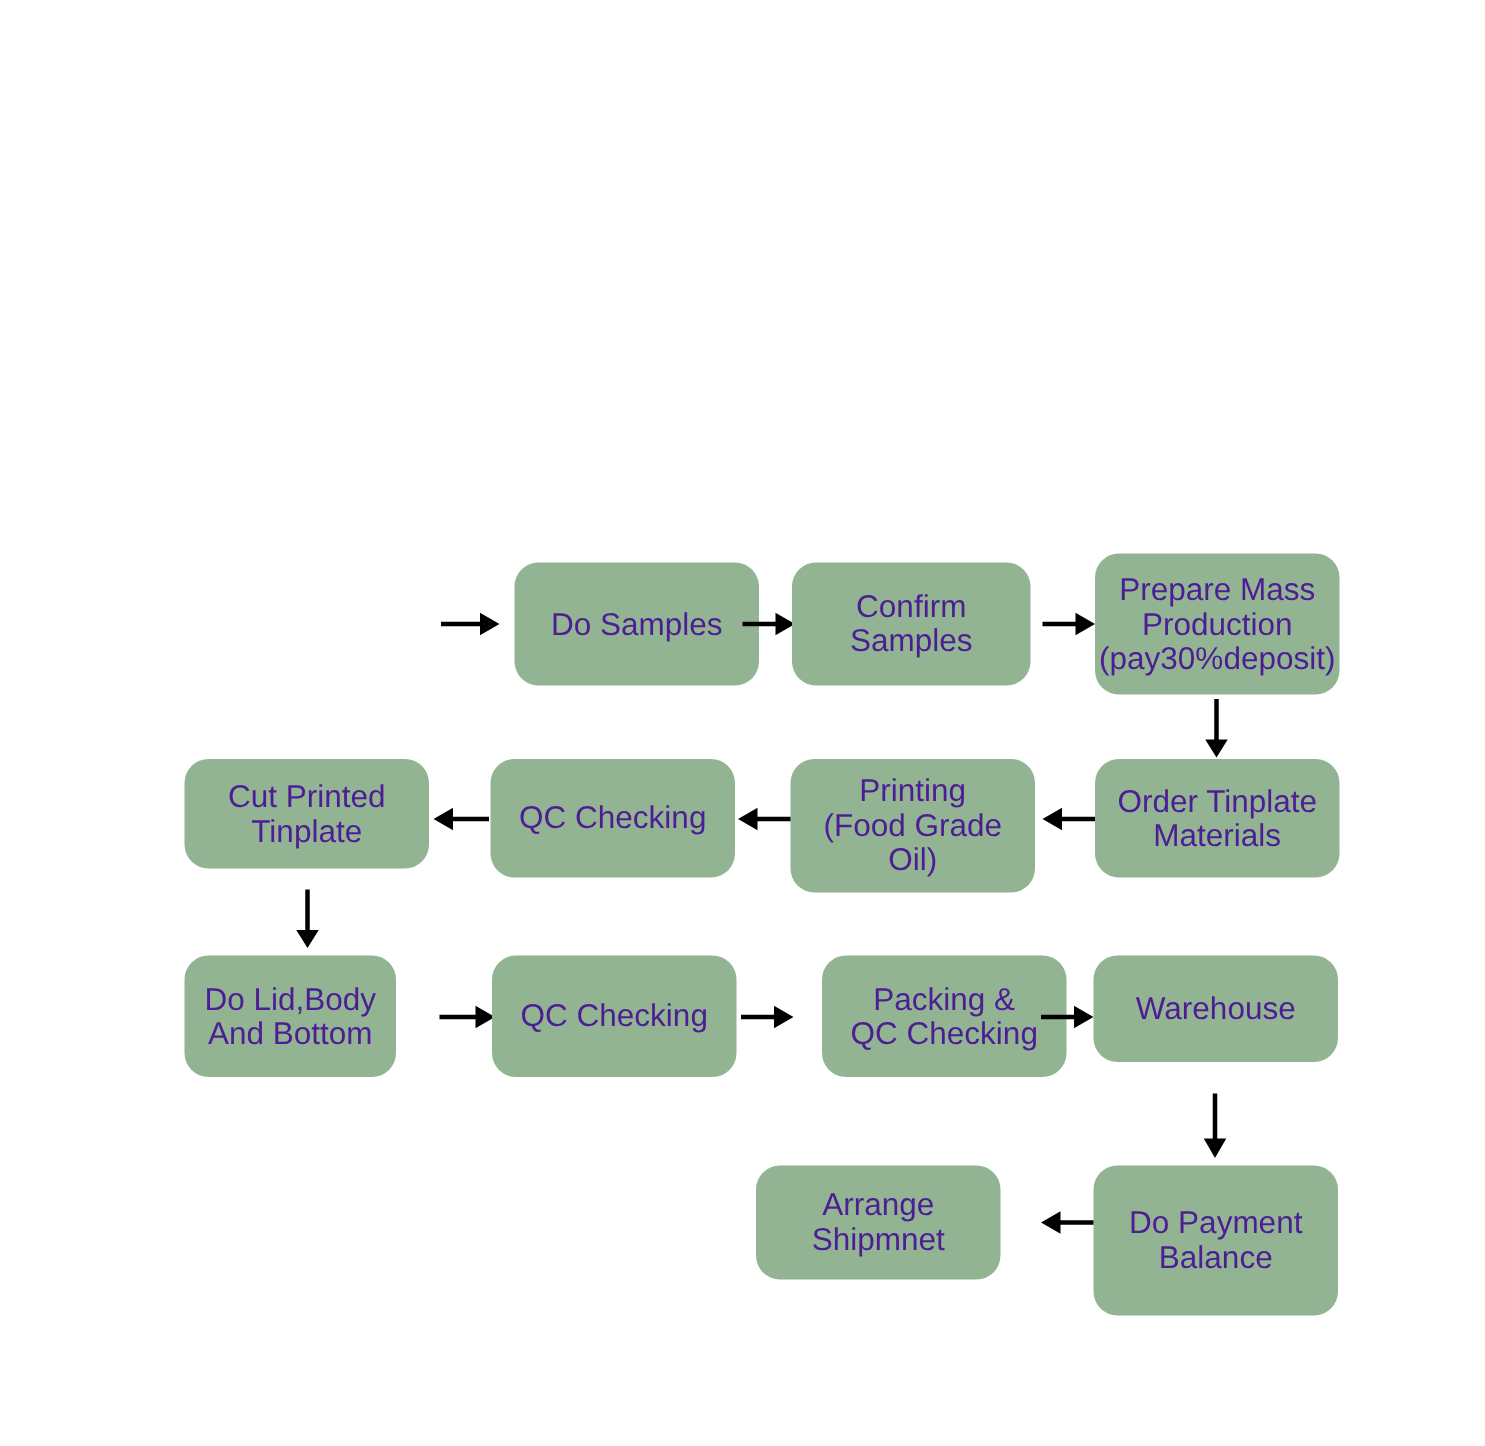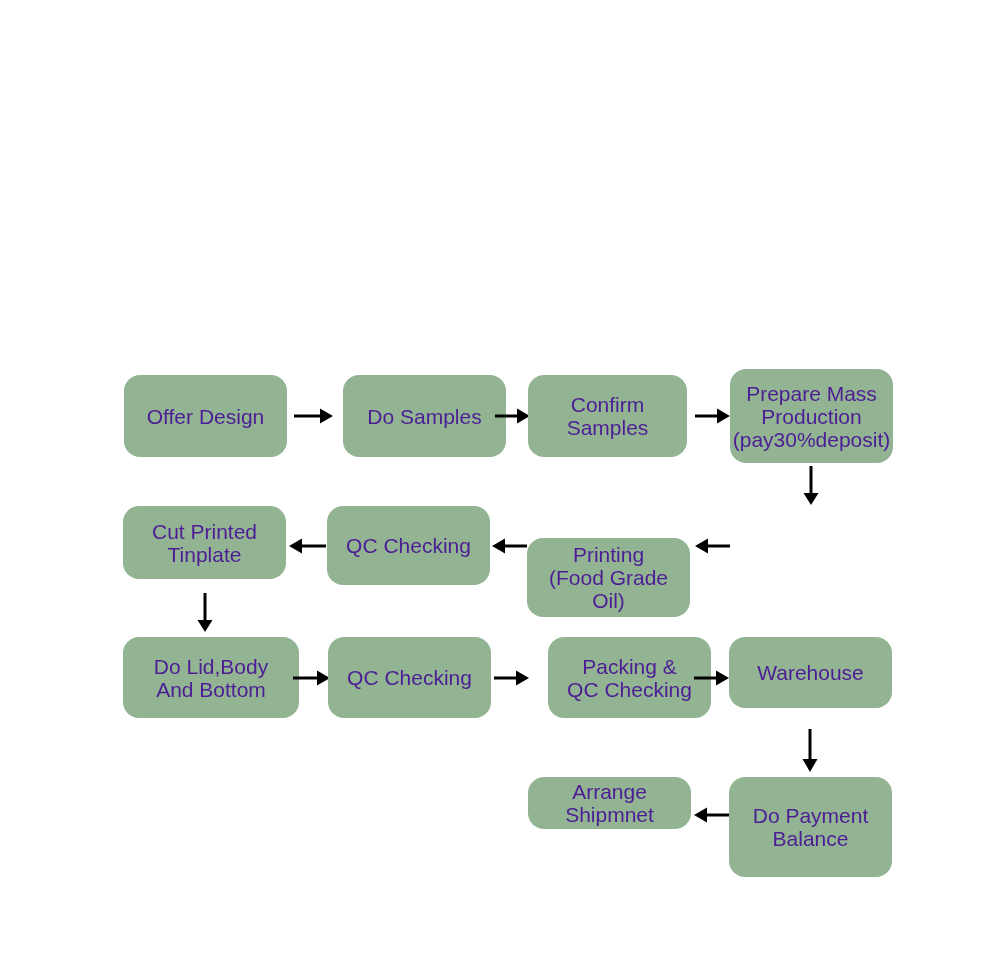--- a/index.html
+++ b/index.html
@@ -77,23 +77,20 @@
     display: block;
     overflow: visible;
   }
 </style>
 </head>
 <body>
 
 <div id="canvas">
 
 
-  <div class="node" style="left:124px; top:375px; width:163px; height:82px;">
-    <span class="node-label">Offer Design</span>
-  </div>
 
   <div class="arrow" style="left:294px; top:404px; width:40px; height:24px;">
     <svg width="40" height="24" viewBox="0 0 40 24">
       <line x1="0" y1="12" x2="27" y2="12" stroke="#000000" stroke-width="3"></line>
       <polygon points="26,4.5 39,12 26,19.5" fill="#000000"></polygon>
     </svg>
   </div>
 
   <div class="node" style="left:329px; top:375px; width:163px; height:82px;margin-left:14px;">
     <span class="node-label">Do Samples</span>
@@ -123,29 +120,33 @@
 (pay30%deposit)</span>
   </div>
 
   <div class="arrow" style="left:799px; top:466px; width:24px; height:40px;">
     <svg width="24" height="40" viewBox="0 0 24 40">
       <line x1="12" y1="0" x2="12" y2="28" stroke="#000000" stroke-width="3"></line>
       <polygon points="4.5,27 12,39 19.5,27" fill="#000000"></polygon>
     </svg>
   </div>
 
+  <div class="node" style="left:730px; top:506px; width:163px; height:79px;">
+    <span class="node-label">Order Tinplate
+Materials</span>
+  </div>
 
   <div class="arrow" style="left:694px; top:534px; width:36px; height:24px;">
     <svg width="36" height="24" viewBox="0 0 36 24">
       <line x1="36" y1="12" x2="13" y2="12" stroke="#000000" stroke-width="3"></line>
       <polygon points="14,4.5 1,12 14,19.5" fill="#000000"></polygon>
     </svg>
   </div>
 
-  <div class="node" style="left:527px; top:506px; width:163px; height:79px;margin-top:32px;">
+  <div class="node" style="left:527px; top:506px; width:163px; height:89px;">
     <span class="node-label">Printing
 (Food Grade Oil)</span>
   </div>
 
   <div class="arrow" style="left:491px; top:534px; width:36px; height:24px;">
     <svg width="36" height="24" viewBox="0 0 36 24">
       <line x1="36" y1="12" x2="13" y2="12" stroke="#000000" stroke-width="3"></line>
       <polygon points="14,4.5 1,12 14,19.5" fill="#000000"></polygon>
     </svg>
   </div>
@@ -166,21 +167,21 @@
 Tinplate</span>
   </div>
 
   <div class="arrow" style="left:193px; top:593px; width:24px; height:40px;">
     <svg width="24" height="40" viewBox="0 0 24 40">
       <line x1="12" y1="0" x2="12" y2="28" stroke="#000000" stroke-width="3"></line>
       <polygon points="4.5,27 12,39 19.5,27" fill="#000000"></polygon>
     </svg>
   </div>
 
-  <div class="node" style="left:123px; top:637px; width:176px; height:81px;">
+  <div class="node" style="left:123px; top:637px; width:141px; height:81px;">
     <span class="node-label">Do Lid,Body
 And Bottom</span>
   </div>
 
   <div class="arrow" style="left:293px; top:666px; width:38px; height:24px;">
     <svg width="38" height="24" viewBox="0 0 38 24">
       <line x1="0" y1="12" x2="25" y2="12" stroke="#000000" stroke-width="3"></line>
       <polygon points="24,4.5 37,12 24,19.5" fill="#000000"></polygon>
     </svg>
   </div>
@@ -224,17 +225,17 @@
 Balance</span>
   </div>
 
   <div class="arrow" style="left:693px; top:803px; width:36px; height:24px;">
     <svg width="36" height="24" viewBox="0 0 36 24">
       <line x1="36" y1="12" x2="13" y2="12" stroke="#000000" stroke-width="3"></line>
       <polygon points="14,4.5 1,12 14,19.5" fill="#000000"></polygon>
     </svg>
   </div>
 
-  <div class="node" style="left:528px; top:777px; width:163px; height:52px;">
+  <div class="node" style="left:504px; top:777px; width:163px; height:76px;">
     <span class="node-label">Arrange Shipmnet</span>
   </div>
 
 </div>
 
 </body></html>

